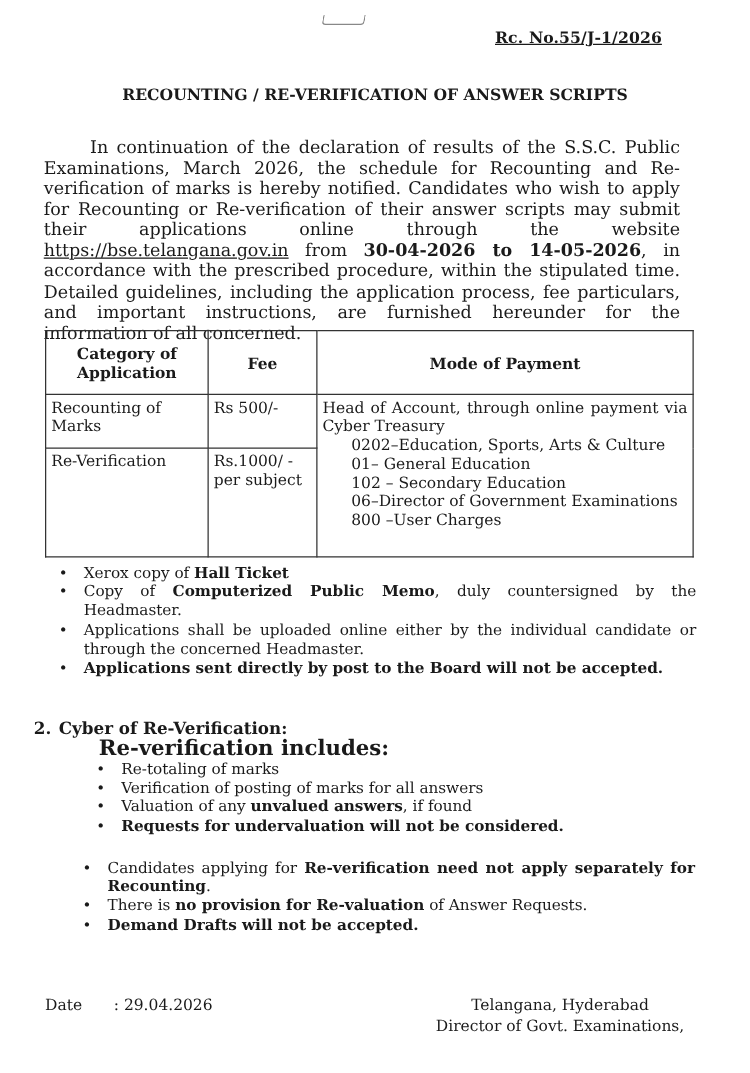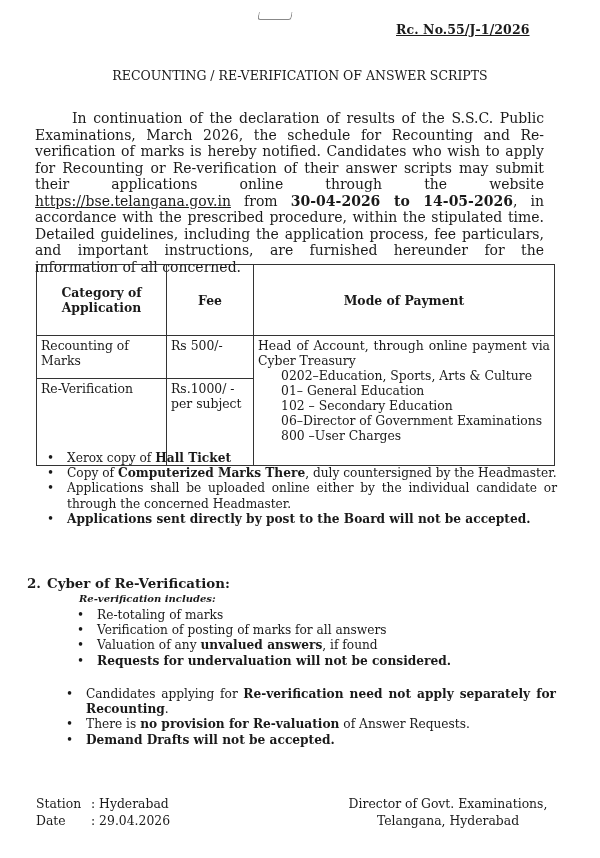--- a/index.html
+++ b/index.html
@@ -14,38 +14,38 @@
     border: 1px solid #888; border-top: none; border-radius: 0 0 3px 3px;
     transform: skewX(-10deg);
   }
   .ref {
     position: absolute; left: 396px; top: 22px;
     font-weight: bold; font-size: 12.5px; text-decoration: underline;
     letter-spacing: 0.1px;
   }
   .title {
     position: absolute; left: 0; width: 600px; text-align: center;
-    font-weight: normal; font-size: 12.5px; line-height: 15px;
+    font-weight: bold; font-size: 12.5px; line-height: 15px;
   }
   .title.t1 { top: 68px; }
   .title.t2 { top: 83px; }
   .intro {
     position: absolute; left: 35px; top: 110px; width: 509px;
     font-size: 14px; line-height: 16.5px; text-align: justify;
     text-indent: 37px;
   }
   .intro .link { text-decoration: underline; }
   .intro b { font-weight: bold; }
 
   table.fees {
     position: absolute; left: 36px; top: 264px; width: 519px;
     border-collapse: collapse; font-size: 12.4px; line-height: 15px;
   }
   table.fees th, table.fees td { border: 1px solid #333; vertical-align: top; padding: 2px 4px; }
-  table.fees th { font-weight: bold; text-align: center; vertical-align: middle; height: 42px; padding: 14px 4px; }
+  table.fees th { font-weight: bold; text-align: center; vertical-align: middle; height: 42px; padding: 4px 4px; }
   table.fees td.cat { width: 121px; }
   table.fees td.fee { width: 78px; }
   table.fees tr.r1 td { height: 38px; }
   table.fees tr.r2 td.cat, table.fees tr.r2 td.fee { height: 82px; }
   .pay-head { text-align: justify; }
   .pay-codes { padding-left: 23px; }
 
   .sec { position: absolute; left: 27px; width: 530px; }
   .sec-head { font-weight: bold; font-size: 13.4px; line-height: 16px; }
   .sec-head .num { display: inline-block; width: 20px; }
@@ -53,21 +53,21 @@
   ul.bul { list-style: none; margin: 0; padding: 0; }
   ul.bul li { position: relative; font-size: 12.2px; line-height: 15.2px; text-align: justify; }
   ul.bul li .dot { position: absolute; left: -20px; top: 0; font-size: 12px; }
   ul.bul li b { font-weight: bold; }
 
   .s1 { top: 450px; }
   .s1 .sec-head { padding-left: 20px; text-indent: -20px; }
   .s1 ul.bul { margin-left: 40px; width: 490px; margin-top: 1px; }
 
   .s2 { top: 575px; }
-  .s2 .sub { font-weight: bold; font-size: 10px; line-height: 16px; padding-left: 52px; font-style: italic; }
+  .s2 .sub { font-weight: bold; font-size: 17px; line-height: 16px; padding-left: 52px; }
   .s2 ul.bul { margin-left: 70px; width: 460px; margin-top: 1px; }
 
   .s3 { top: 686px; }
   .s3 ul.bul { margin-left: 59px; width: 470px; margin-top: 1px; }
 
   .foot-left { position: absolute; left: 36px; top: 796px; font-size: 12.4px; line-height: 16.5px; }
   .foot-left .lbl { display: inline-block; width: 55px; }
   .foot-right { position: absolute; left: 328px; top: 796px; width: 240px; text-align: center; font-size: 12.4px; line-height: 16.5px; }
 </style>
 </head>
@@ -104,21 +104,21 @@
     <tr class="r2">
       <td class="cat">Re-Verification</td>
       <td class="fee">Rs.1000/ - per subject</td>
     </tr>
   </tbody>
     </table>
 
   <div class="sec s1">
     <ul class="bul">
       <li><span class="dot">•</span><span>Xerox copy of </span><b>Hall Ticket</b><span></span></li>
-      <li><span class="dot">•</span><span>Copy of </span><b>Computerized Marks There</b><span>, duly countersigned by the Headmaster.</span></li>
+      <li><span class="dot">•</span><span>Copy of </span><b>Computerized Public Memo</b><span>, duly countersigned by the Headmaster.</span></li>
       <li><span class="dot">•</span><span>Applications shall be uploaded online either by the individual candidate or through the concerned Headmaster.</span><b></b><span></span></li>
       <li><span class="dot">•</span><span></span><b>Applications sent directly by post to the Board will not be accepted.</b><span></span></li>
     </ul>
   </div>
 
   <div class="sec s2">
     <div class="sec-head"><span class="num">2.</span><span>Cyber of Re-Verification:</span></div>
     <div class="sub">Re-verification includes:</div>
     <ul class="bul">
       <li><span class="dot">•</span><span>Re-totaling of marks</span><b></b><span></span></li>
@@ -130,20 +130,19 @@
 
   <div class="sec s3">
     <ul class="bul">
       <li><span class="dot">•</span><span>Candidates applying for </span><b>Re-verification need not apply separately for Recounting</b><span>.</span></li>
       <li><span class="dot">•</span><span>There is </span><b>no provision for Re-valuation</b><span> of Answer Requests.</span></li>
       <li><span class="dot">•</span><span></span><b>Demand Drafts will not be accepted.</b><span></span></li>
     </ul>
   </div>
 
   <div class="foot-left">
-    <div><span class="lbl">Station</span><span>: Hyderabad</span></div>
     <div><span class="lbl">Date</span><span>: 29.04.2026</span></div>
   </div>
   <div class="foot-right">
+    <div>Telangana, Hyderabad</div>
     <div>Director of Govt. Examinations,</div>
-    <div>Telangana, Hyderabad</div>
   </div>
 </div>
 
 </body></html>

